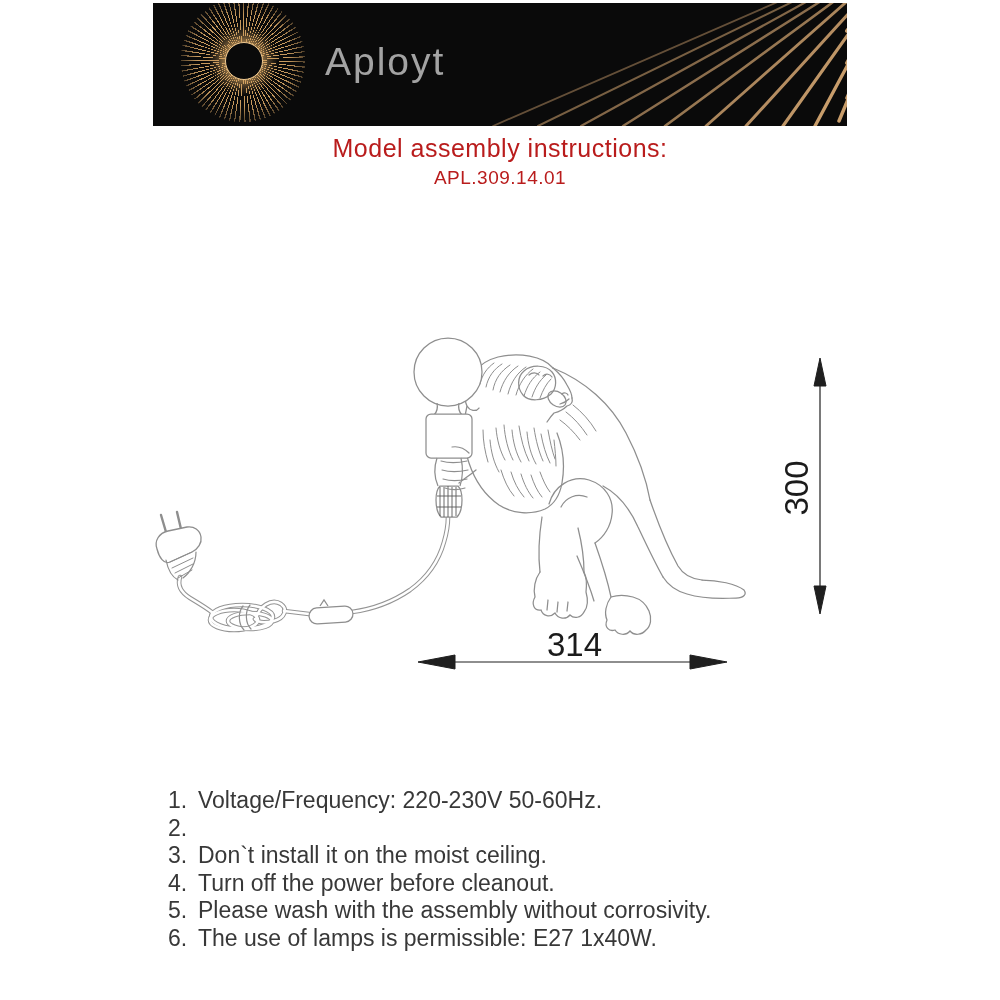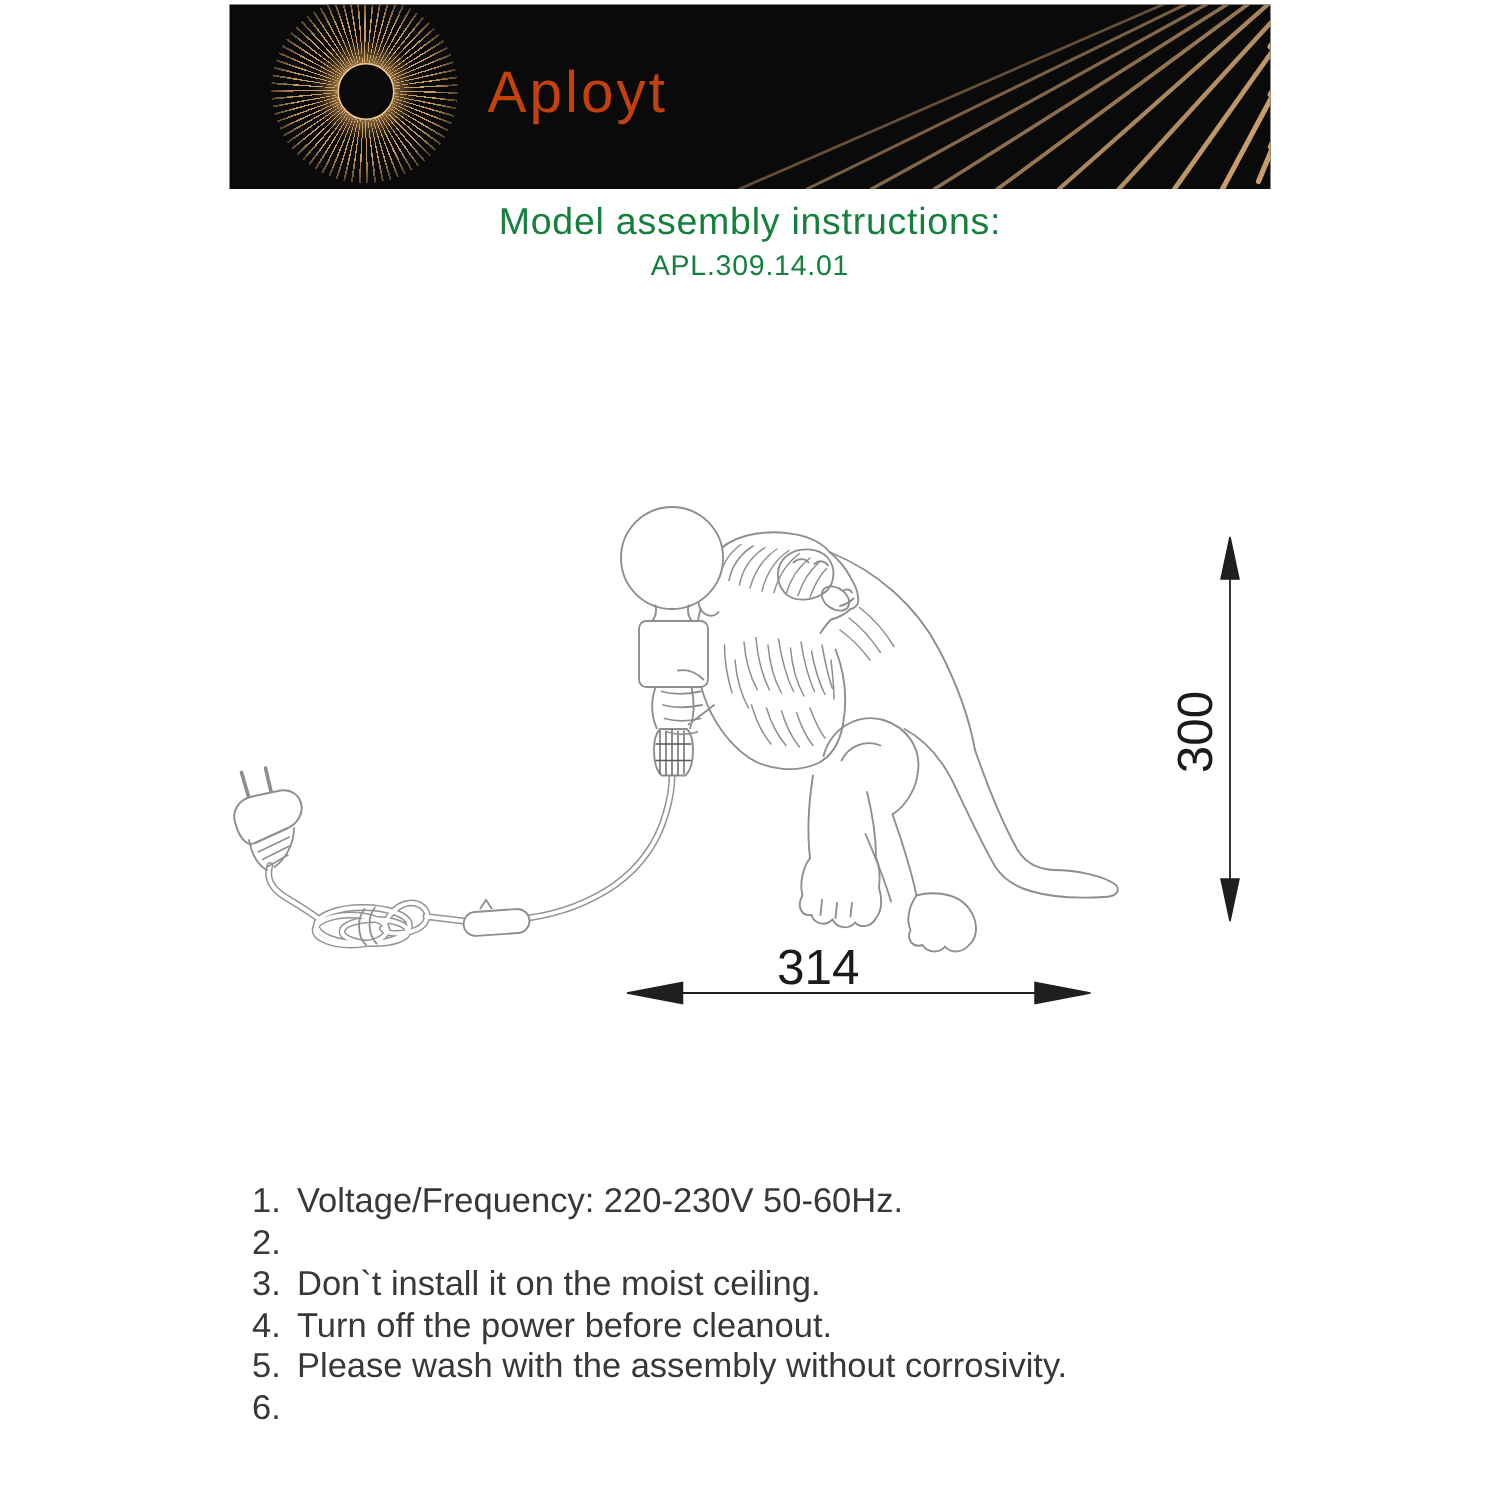--- a/index.html
+++ b/index.html
@@ -16,32 +16,32 @@
   .sun-fade{position:absolute;inset:0;border-radius:50%;
     background:radial-gradient(circle, rgba(10,10,10,0) 0 52%, #0a0a0a 82%);}
   .sun-core{position:absolute;left:44px;top:44px;width:36px;height:36px;border-radius:50%;
     background:#0a0a0a;border:1px solid #eac castle;}
   .sun-core{border:1px solid #ecc astonishing;}
   
   .sun-core{position:absolute;left:44px;top:44px;width:36px;height:36px;border-radius:50%;
     background:#0a0a0a;border:1px solid #eec астро;}
   .sun-core{border:1px solid #eec890;box-shadow:0 0 9px 1px rgba(220,170,100,.55);}
   .brand{position:absolute;left:172px;top:50%;transform:translateY(-56%);
-    font-size:39px;letter-spacing:2px;color:#c2410c;font-weight:normal;text-align:center;}
+    font-size:39px;letter-spacing:2px;color:#a3a3a3;font-weight:normal;text-align:center;}
   .fan{position:absolute;left:0;top:0;width:694px;height:123px;}
 
   
-  .title-block{position:absolute;left:0;top:133px;width:1000px;text-align:center;color:#15803d;}
+  .title-block{position:absolute;left:0;top:133px;width:1000px;text-align:center;color:#b91c1c;}
   .title-line{font-size:25px;line-height:30px;letter-spacing:.5px;}
   .model-line{font-size:19px;line-height:29px;letter-spacing:.5px;}
 
   
   .diagram-svg{position:absolute;left:0;top:0;width:1000px;height:1000px;}
   .dim-label{position:absolute;color:#1b1b1b;font-size:33px;}
-  .dim-width{left:518px;top:626px;width:110px;text-align:left;}
+  .dim-width{left:492px;top:626px;width:110px;text-align:right;}
   .dim-height{left:755px;top:468px;width:84px;height:40px;line-height:40px;text-align:center;
     transform:rotate(-90deg);}
 
   
   .inst{position:absolute;left:168px;top:787px;color:#383838;}
   .inst-row{display:flex;font-size:23px;line-height:27.6px;}
   .inst-num{width:30px;flex:0 0 30px;}
   .inst-text{margin-left:0;white-space:nowrap;}
 </style>
 </head>
@@ -262,16 +262,17 @@
     <div class="inst-row">
       <span class="inst-num">4.</span>
       <span class="inst-text">Turn off the power before cleanout.</span>
     </div>
     <div class="inst-row">
       <span class="inst-num">5.</span>
       <span class="inst-text">Please wash with the assembly without corrosivity.</span>
     </div>
     <div class="inst-row">
       <span class="inst-num">6.</span>
+      <span class="inst-text">The use of lamps is permissible: E27 1x40W.</span>
     </div>
   </div>
 
 </div>
 
 </body></html>

